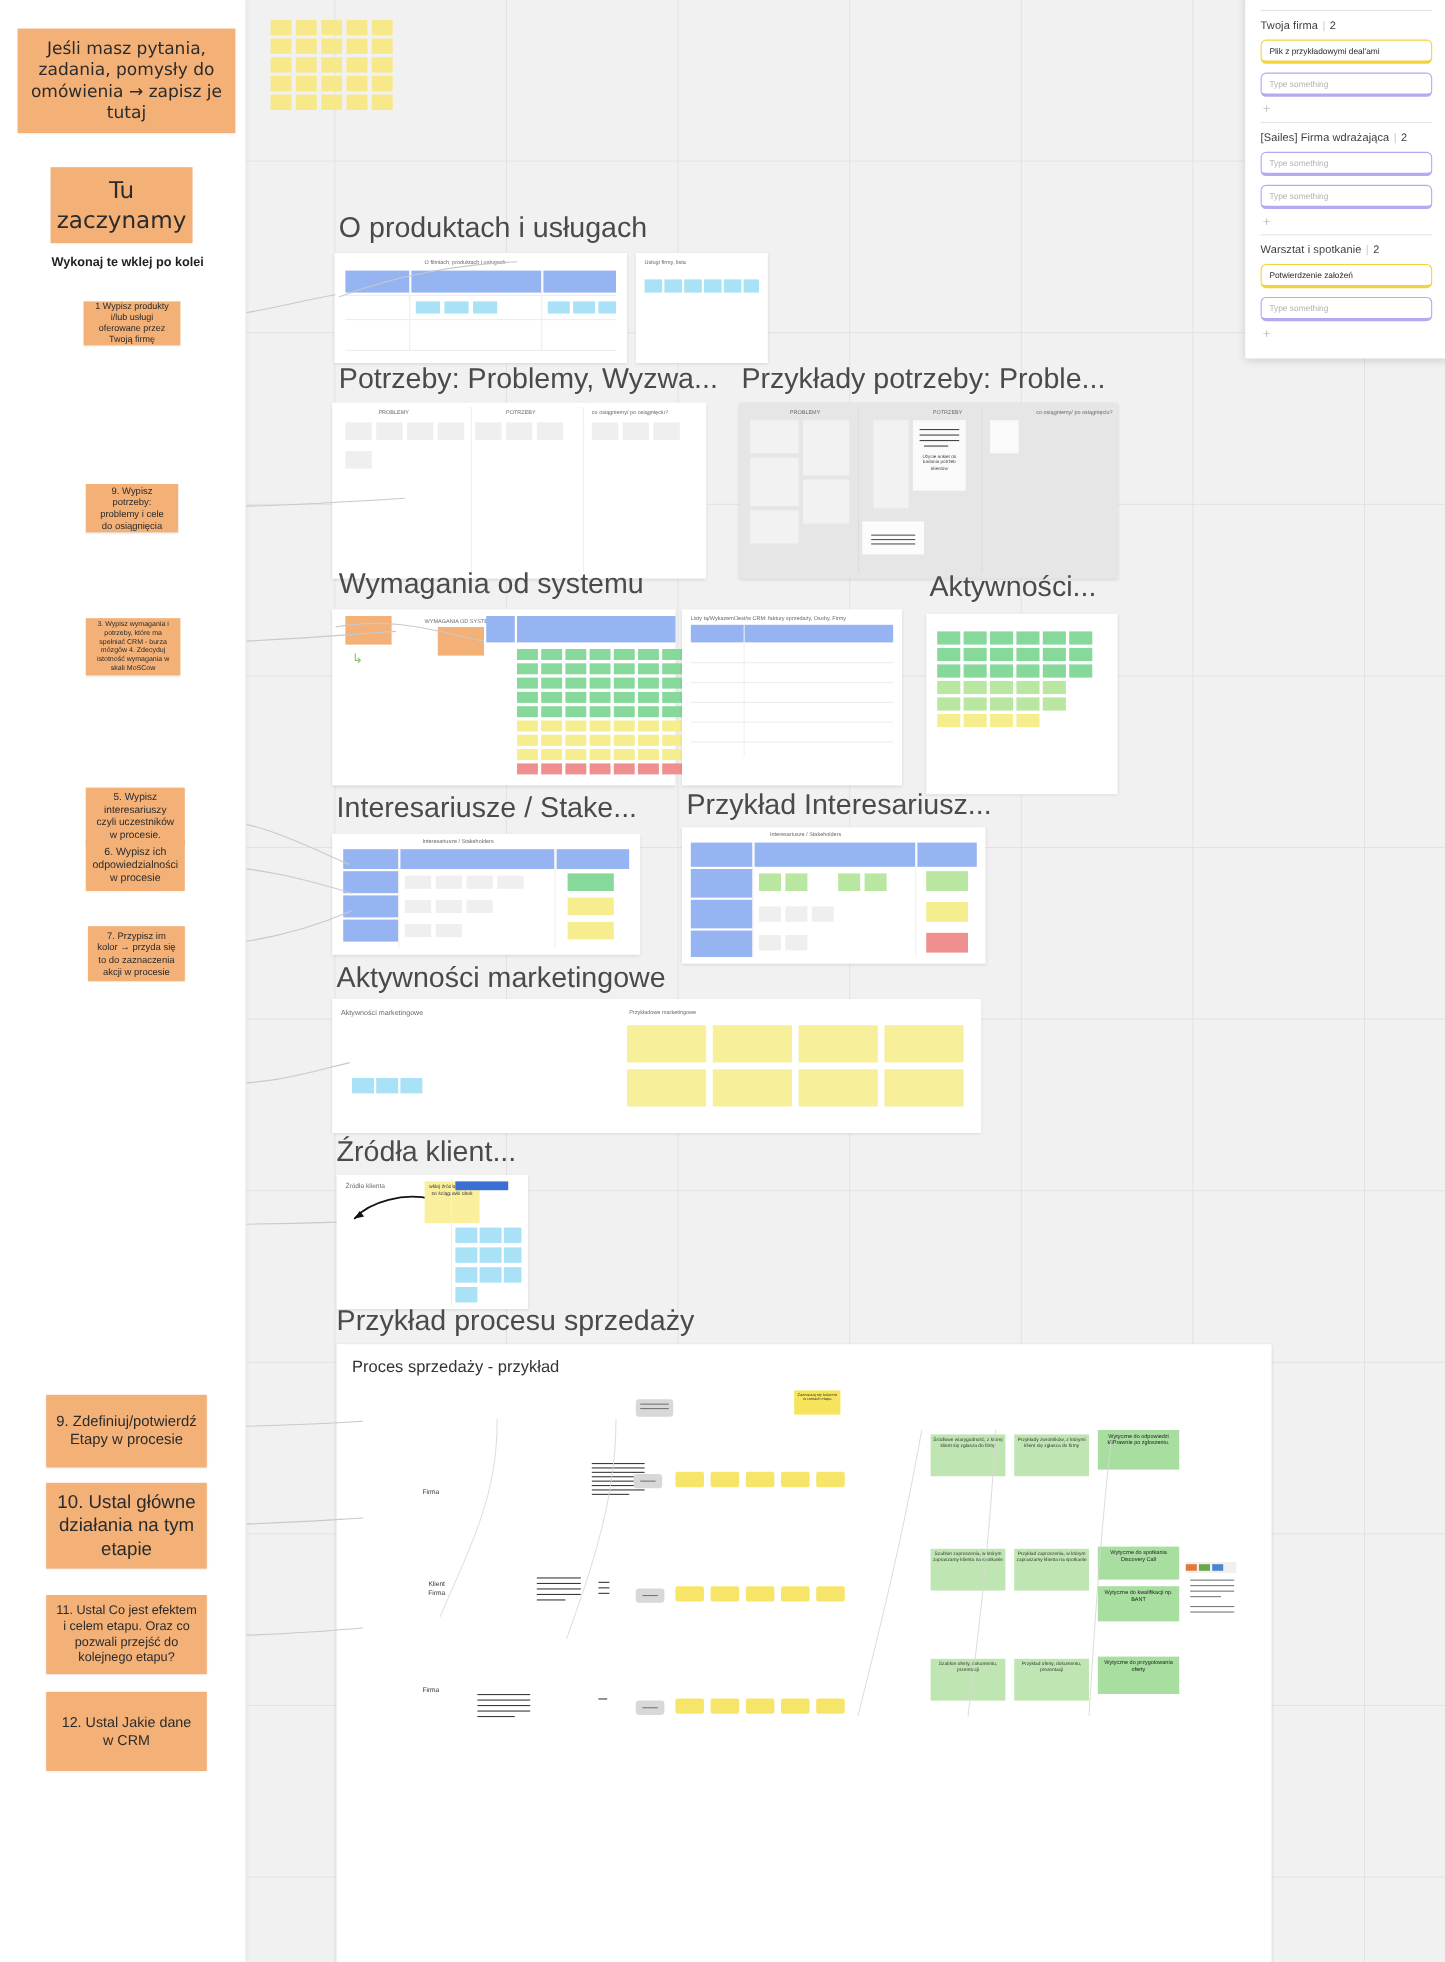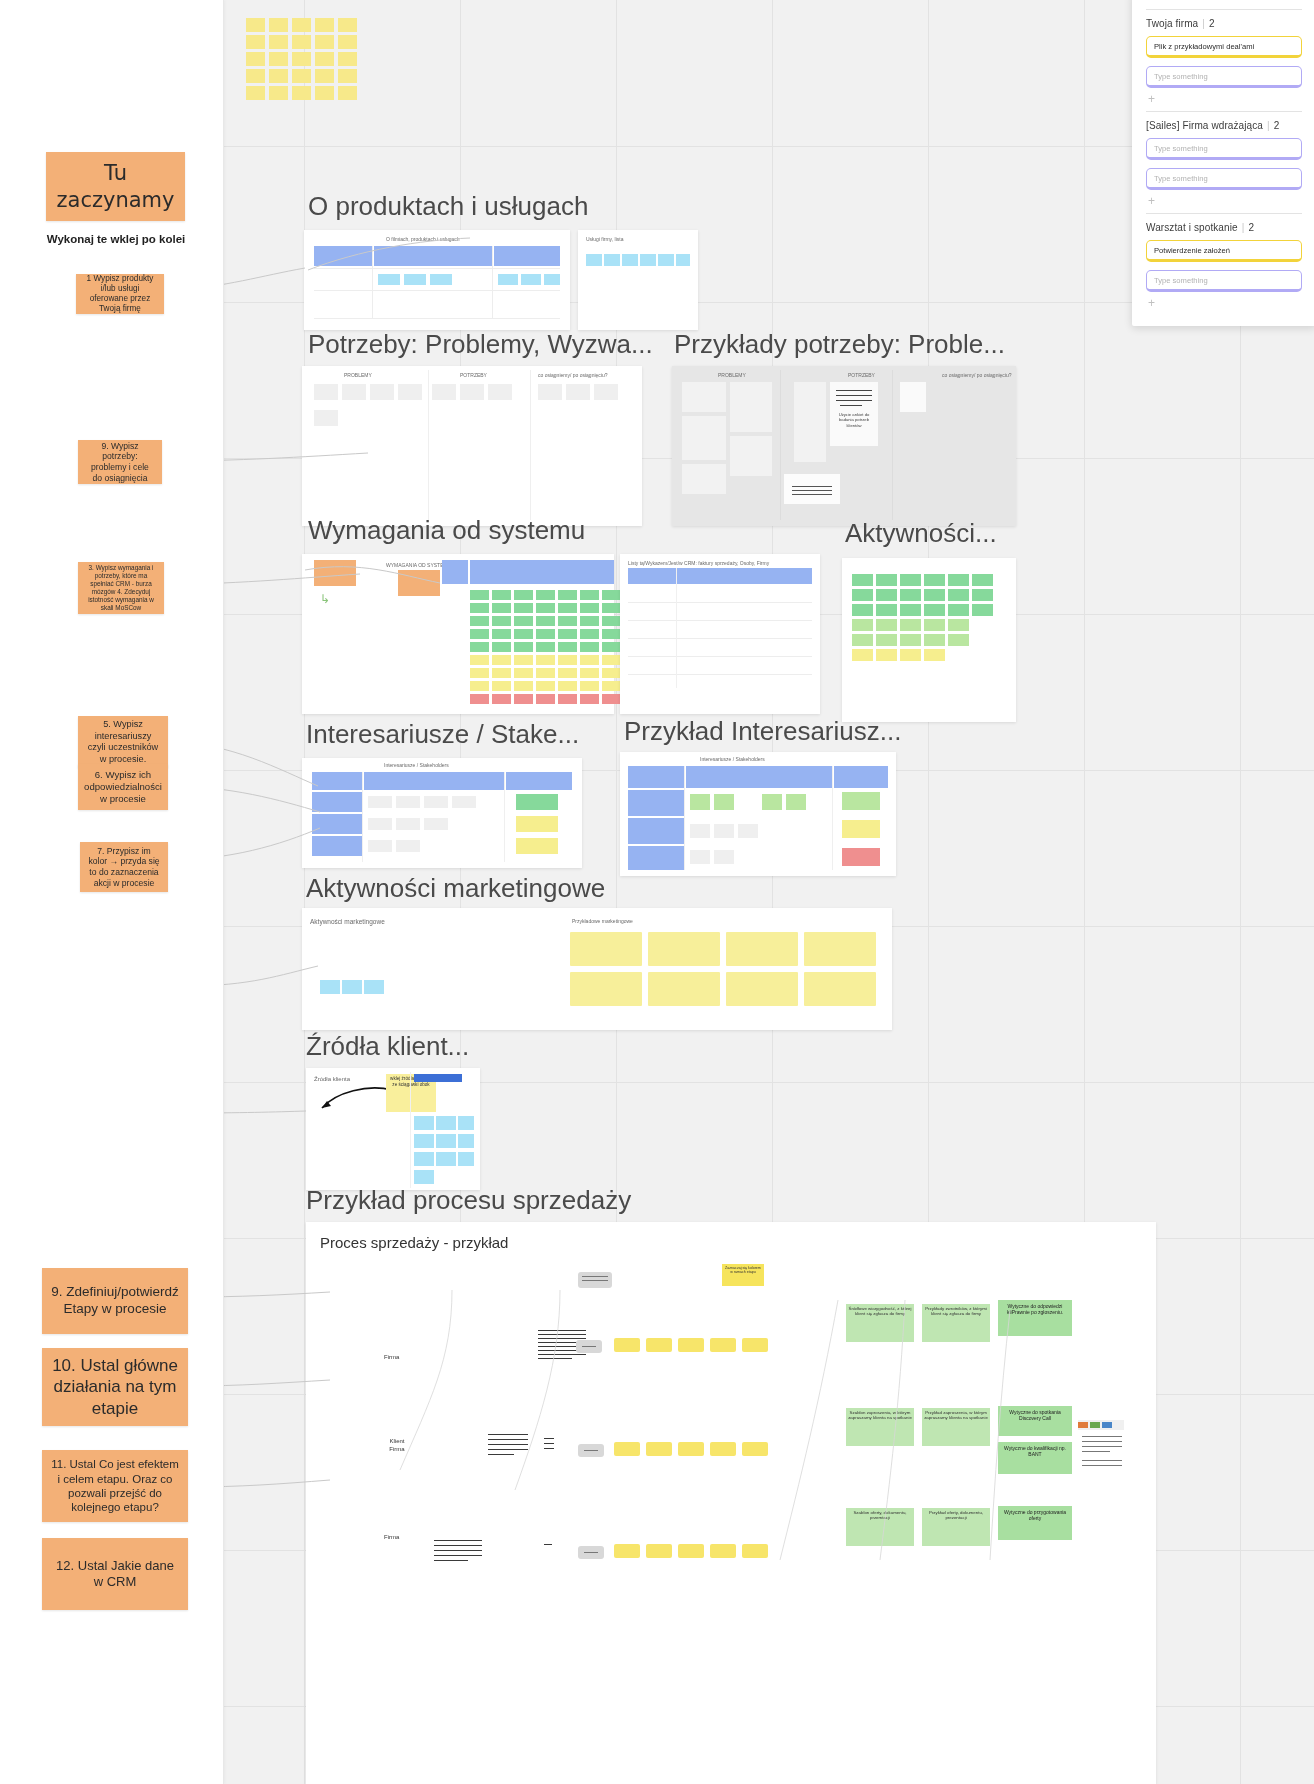--- a/index.html
+++ b/index.html
@@ -28,21 +28,21 @@
     z-index:6;
   }
   .note{
     position:absolute; background:#f3b077; color:#2b2b2b;
     display:flex; align-items:center; justify-content:center; text-align:center;
     padding:6px 8px; line-height:1.25;
     box-shadow:0 1px 2px rgba(0,0,0,.10);
   }
   .note.hand{ font-family:"DejaVu Sans", sans-serif; }
   #note-intro{ left:16px; top:26px; width:198px; height:95px; font-size:15.5px; }
-  #note-start{ left:46px; top:152px; width:139px; height:69px; font-size:21px; }
+  #note-start{ left:46px; top:152px; width:129px; height:69px; font-size:21px; }
   #lbl-steps{
     position:absolute; left:40px; top:232px; width:152px;
     text-align:center; font-size:11.5px; font-weight:bold; color:#1f1f1f; line-height:1.35;
   }
   .step{ font-size:10.5px;text-align:center; }
   #step1{ left:76px; top:274px; width:88px; height:40px; font-size:8.2px; }
   #step2{ left:78px; top:440px; width:84px; height:44px; font-size:8.6px; }
   #step34{ left:78px; top:562px; width:86px; height:52px; font-size:6.4px; }
   #step5{ left:78px; top:716px; width:90px; height:52px; font-size:9.2px; }
   #step6{ left:78px; top:764px; width:90px; height:46px; font-size:9.6px; }
@@ -126,20 +126,21 @@
   <g fill="none" stroke="#d7d7d7" stroke-width="0.8">
     <path d="M452 1290 C 452 1360, 430 1400, 400 1470"></path>
     <path d="M560 1290 C 560 1360, 540 1420, 515 1490"></path>
     <path d="M838 1300 C 820 1400, 800 1480, 780 1560"></path>
     <path d="M905 1300 C 900 1400, 890 1480, 880 1560"></path>
     <path d="M1010 1310 C 1000 1400, 995 1480, 990 1560"></path>
   </g>
 </svg>
 
 <div id="sidebar">
+  <div class="note hand" id="note-intro">Jeśli masz pytania, zadania, pomysły do omówienia → zapisz je tutaj</div>
   <div class="note hand" id="note-start">Tu zaczynamy</div>
   <div id="lbl-steps">Wykonaj te wklej po kolei</div>
 
   <div class="note step" id="step1">1 Wypisz produkty i/lub usługi oferowane przez Twoją firmę</div>
   <div class="note step" id="step2">9. Wypisz potrzeby: problemy i cele do osiągnięcia</div>
   <div class="note step" id="step34">3. Wypisz wymagania i potrzeby, które ma spełniać CRM - burza mózgów 4. Zdecyduj istotność wymagania w skali MoSCow</div>
   <div class="note step" id="step5">5. Wypisz interesariuszy czyli uczestników w procesie.</div>
   <div class="note step" id="step6">6. Wypisz ich odpowiedzialności w procesie</div>
   <div class="note step" id="step7">7. Przypisz im kolor → przyda się to do zaznaczenia akcji w procesie</div>
   <div class="note step" id="step9">9. Zdefiniuj/potwierdź Etapy w procesie</div>

